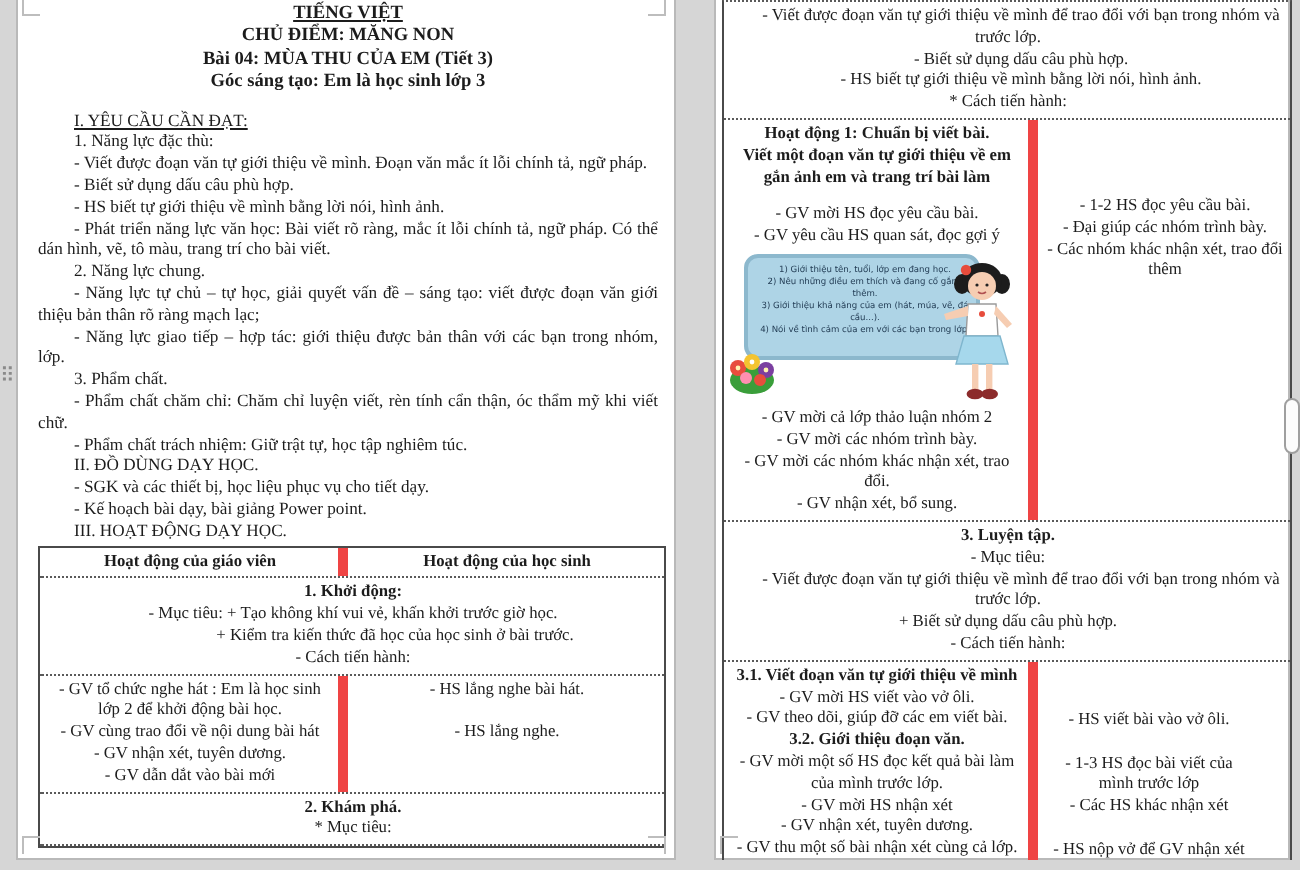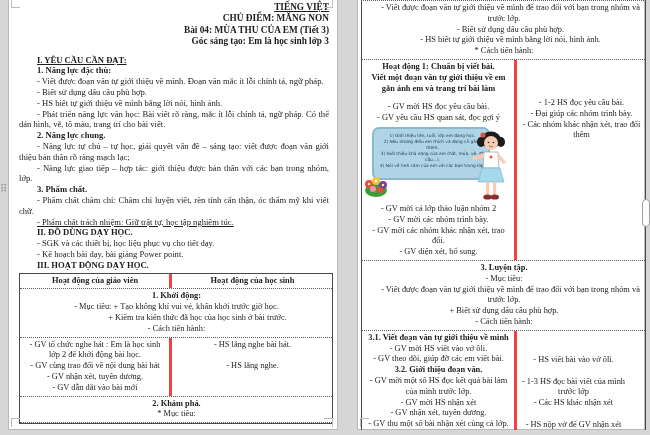--- a/index.html
+++ b/index.html
@@ -8,33 +8,33 @@
     background:#d6d6d6;
     font-family:"Liberation Serif","DejaVu Serif",serif;
     color:#1c1c1c;
   }
   .page{
     position:absolute;top:-2px;height:432px;background:#ffffff;
     border:1px solid #b9b9b9;box-sizing:border-box;
   }
   #left-page{left:8px;width:330px;padding:3px 8px 0 10px;}
   #right-page{left:357px;width:288px;padding:0 2px 0 3px;}
-  .hdr{ text-align:right;font-weight:bold;font-size:9.3px;line-height:11.4px;}
+  .hdr{ text-align:center;font-weight:bold;font-size:9.3px;line-height:11.4px;}
   .hdr.u{text-decoration:underline;}
   .body-text{margin-top:7px;font-size:8.6px;line-height:10.8px;text-align:justify;}
   .para{margin:0;}
-  .para.b{font-weight:bold;}
+  .para.b{font-weight:normal;}
   .para.u{text-decoration:underline;}
   .tbl{border-collapse:collapse;font-size:8.4px;line-height:10.8px;margin-top:2px;}
   .t-outer{border:1px solid #4a4a4a;}
   .t-row{border-bottom:1px dotted #5a5a5a;box-sizing:border-box;}
   .t-row.hdr-row{display:flex;font-weight:bold;border-bottom:1px dotted #5a5a5a;}
   .t-row.split{display:flex;align-items:stretch;}
   .cell{box-sizing:border-box;padding:2px 3px 2px 4px;text-align:center;}
-  .cell.hs{border-left:3px solid #ef4444;}
+  .cell.hs{border-left:5px solid #ef4444;}
   .ln{min-height:10.8px;}
   .ln.b{font-weight:bold;}
   
   .illus{position:relative;height:76px;margin:2px 0 2px 0;overflow:visible;}
   .hint-panel{
     position:absolute;left:6px;top:1px;width:118px;height:53px;box-sizing:border-box;
     background:#aed4e6;border:2px solid #8cb8cd;border-radius:7px;padding:4px 3px 2px 6px;
     overflow:hidden;
   }
   .hint-ln{font-family:"DejaVu Sans",sans-serif;font-size:4.3px;line-height:6px;color:#233d55;}
@@ -72,21 +72,21 @@
       <p class="para b" style="text-indent: 18px;">1. Năng lực đặc thù:</p>
       <p class="para" style="text-indent: 18px;">- Viết được đoạn văn tự giới thiệu về mình. Đoạn văn mắc ít lỗi chính tả, ngữ pháp.</p>
       <p class="para" style="text-indent: 18px;">- Biết sử dụng dấu câu phù hợp.</p>
       <p class="para" style="text-indent: 18px;">- HS biết tự giới thiệu về mình bằng lời nói, hình ảnh.</p>
       <p class="para" style="text-indent: 18px;">- Phát triển năng lực văn học: Bài viết rõ ràng, mắc ít lỗi chính tả, ngữ pháp. Có thể dán hình, vẽ, tô màu, trang trí cho bài viết.</p>
       <p class="para b" style="text-indent: 18px;">2. Năng lực chung.</p>
       <p class="para" style="text-indent: 18px;">- Năng lực tự chủ – tự học, giải quyết vấn đề – sáng tạo: viết được đoạn văn giới thiệu bản thân rõ ràng mạch lạc;</p>
       <p class="para" style="text-indent: 18px;">- Năng lực giao tiếp – hợp tác: giới thiệu được bản thân với các bạn trong nhóm, lớp.</p>
       <p class="para b" style="text-indent: 18px;">3. Phẩm chất.</p>
       <p class="para" style="text-indent: 18px;">- Phẩm chất chăm chỉ: Chăm chỉ luyện viết, rèn tính cẩn thận, óc thẩm mỹ khi viết chữ.</p>
-      <p class="para" style="text-indent: 18px; text-decoration: underline;">- Phẩm chất trách nhiệm: Giữ trật tự, học tập nghiêm túc.</p>
+      <p class="para" style="text-indent: 18px;">- Phẩm chất trách nhiệm: Giữ trật tự, học tập nghiêm túc.</p>
       <p class="para b" style="text-indent: 18px;">II. ĐỒ DÙNG DẠY HỌC.</p>
       <p class="para" style="text-indent: 18px;">- SGK và các thiết bị, học liệu phục vụ cho tiết dạy.</p>
       <p class="para" style="text-indent: 18px;">- Kế hoạch bài dạy, bài giảng Power point.</p>
       <p class="para b" style="text-indent: 18px;">III. HOẠT ĐỘNG DẠY HỌC.</p>
     </div>
   <div class="tbl t-outer" id="left-table" style="width: 312px;">
       <div class="t-row hdr-row">
         <div class="cell" style="width: 149px;">Hoạt động của giáo viên</div>
         <div class="cell hs" style="width: 163px;">Hoạt động của học sinh</div>
       </div>
@@ -164,21 +164,21 @@
       <circle cx="10" cy="13" r="3" fill="#ff8fb1"></circle>
       <circle cx="17" cy="14" r="3" fill="#e84d3d"></circle>
       <circle cx="6" cy="8" r="1.2" fill="#fff3b0"></circle>
       <circle cx="13" cy="5" r="1.2" fill="#ffffff"></circle>
       <circle cx="20" cy="9" r="1.2" fill="#fff3b0"></circle>
     </svg>
   </div>
 <div class="ln">- GV mời cả lớp thảo luận nhóm 2</div>
           <div class="ln">- GV mời các nhóm trình bày.</div>
           <div class="ln">- GV mời các nhóm khác nhận xét, trao đổi.</div>
-          <div class="ln">- GV diện xét, bổ sung.</div>
+          <div class="ln">- GV nhận xét, bổ sung.</div>
         </div>
         <div class="cell hs" style="width: 131px;">
           <div class="ln" style="margin-top: 36px;">- 1-2 HS đọc yêu cầu bài.</div>
           <div class="ln">- Đại giúp các nhóm trình bày.</div>
           <div class="ln">- Các nhóm khác nhận xét, trao đổi thêm</div>
         </div>
       </div>
       <div class="t-row cell">
         <div class="ln b">3. Luyện tập.</div>
         <div class="ln">- Mục tiêu:</div>

